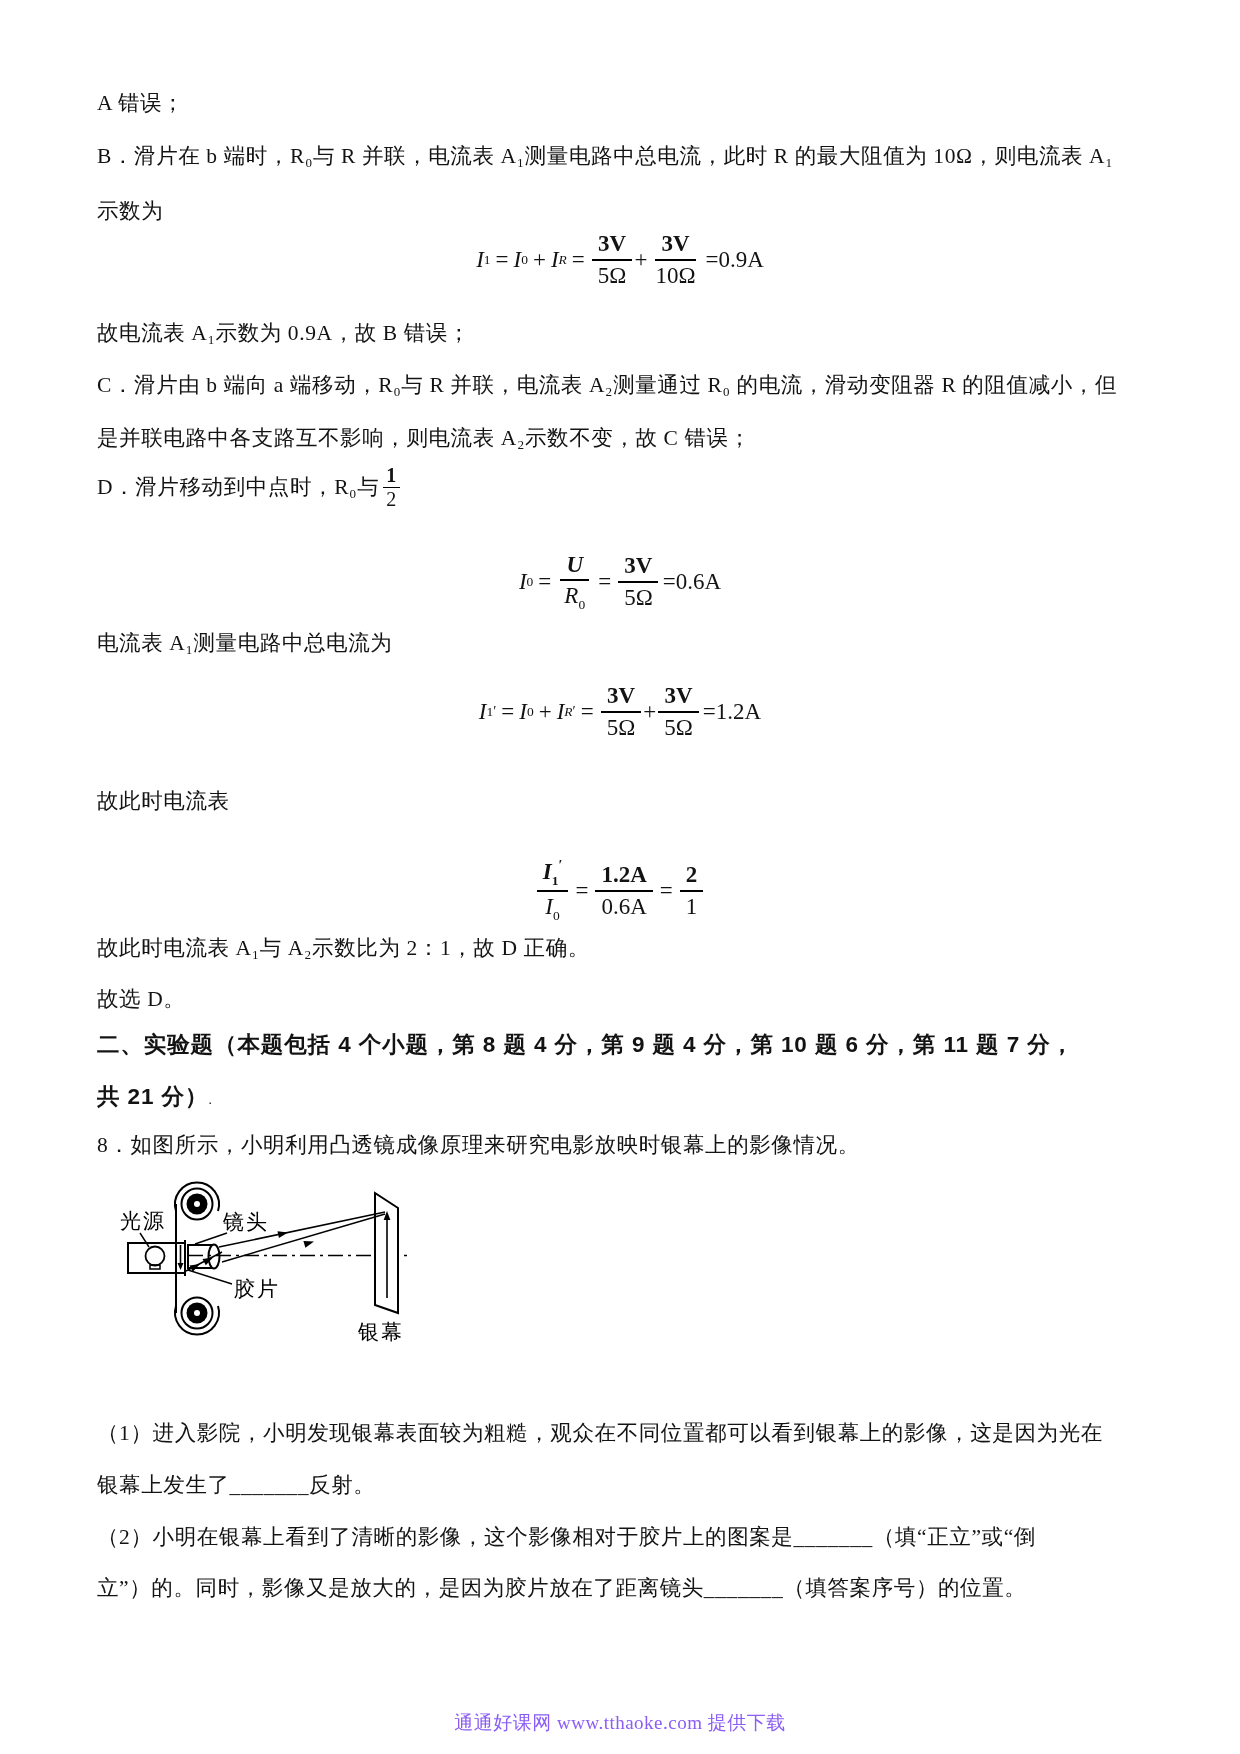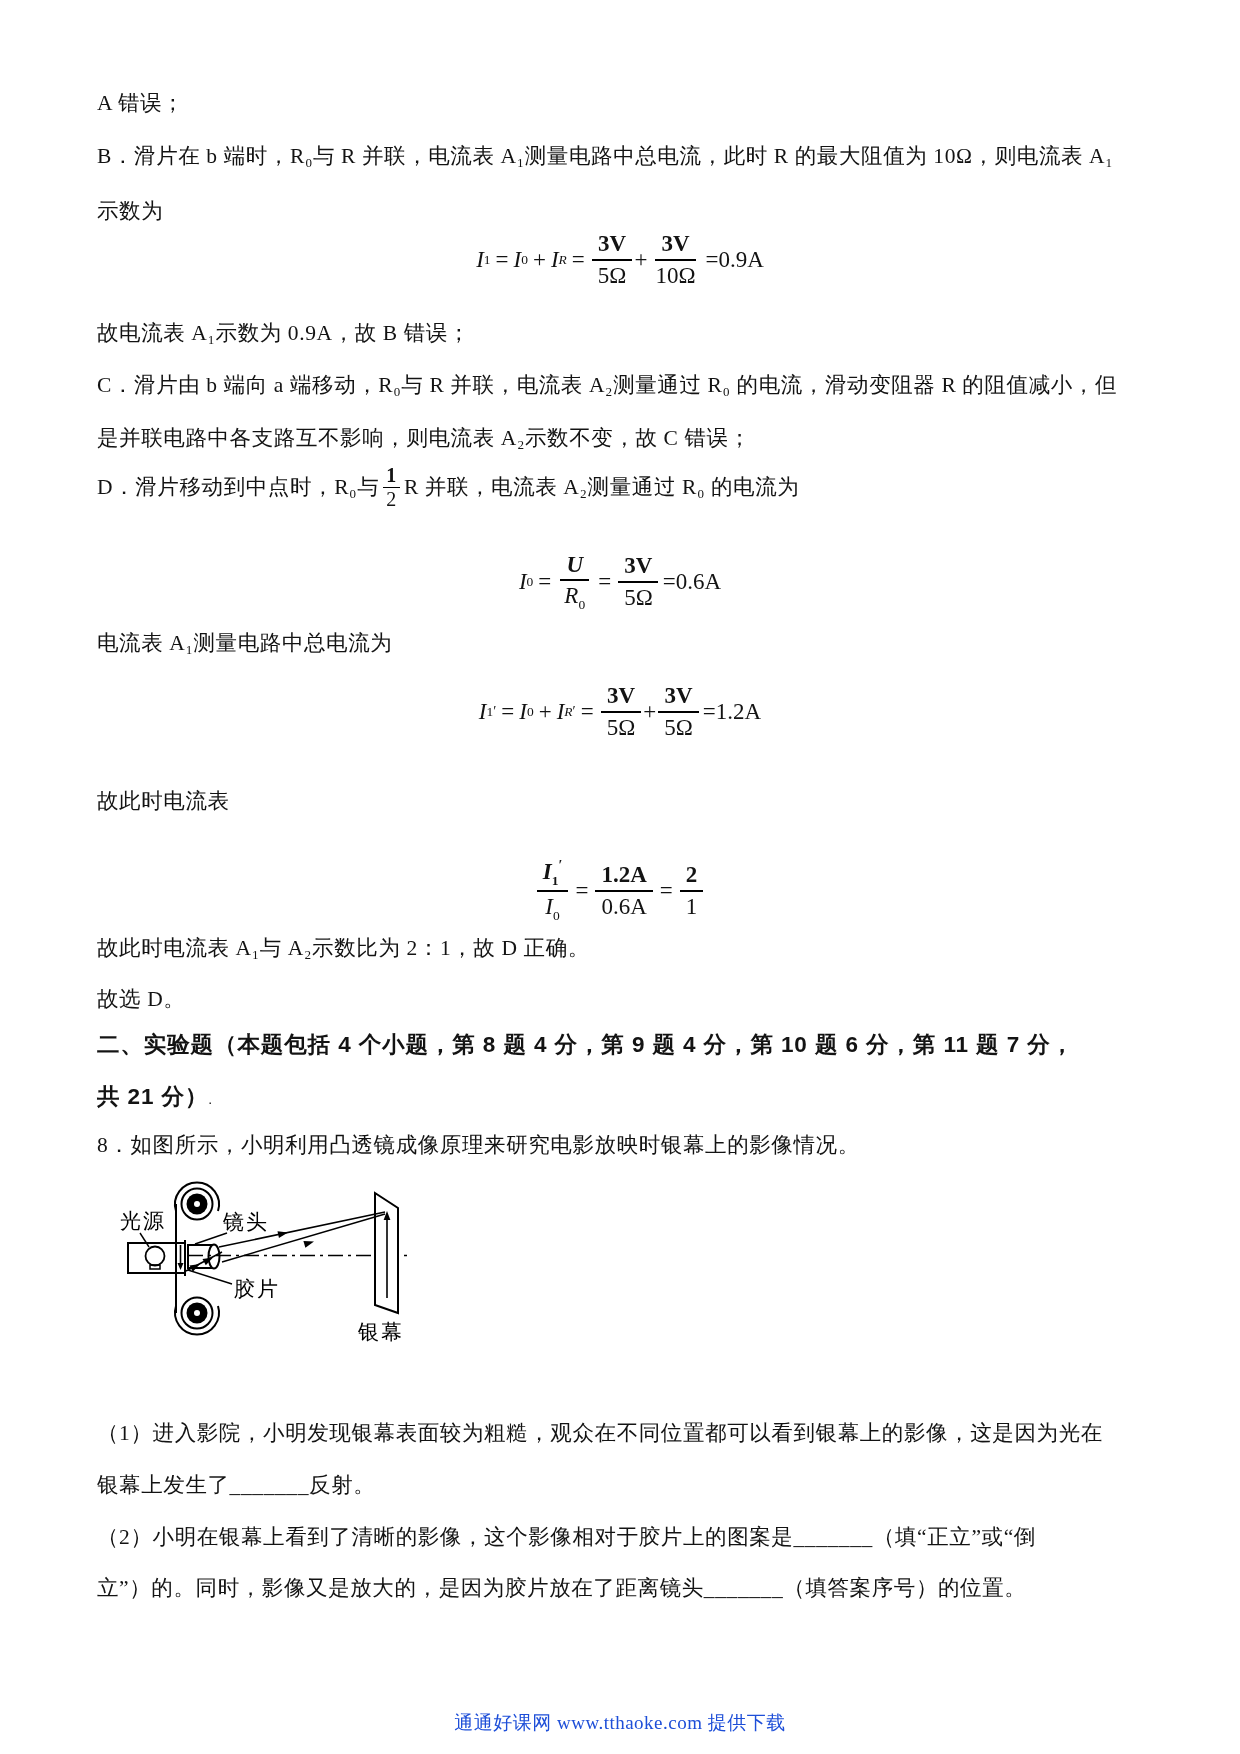--- a/index.html
+++ b/index.html
@@ -32,21 +32,21 @@
   .frac { display:inline-flex; flex-direction:column; align-items:center; line-height:1.12; margin:0 2px; }
   .frac .fn { padding:0 6px 2px; border-bottom:2px solid #000;font-weight:bold; }
   .frac .fd { padding:2px 6px 0; }
   .dline { display:flex; align-items:center; }
   .dline .frac { font-size:20px; line-height:1.02; margin:0 4px; }
   .dline .frac .fn { padding:0 3px 1px; border-bottom:1.8px solid #000; }
   .dline .frac .fd { padding:1px 3px 0; }
   .figure-wrap { position:absolute; left:96px; top:1181px; width:340px; height:172px; }
   .footer {
     position:absolute; left:0; top:1710px; width:1240px; text-align:center;
-    font-size:19px; color:#1d4ed8; letter-spacing:0.5px;
+    font-size:19px; color:#8b5cf6; letter-spacing:0.5px;
   }
   svg .lbl { font-size:21px; letter-spacing:2px; fill:#000; font-family:inherit; }
 </style>
 </head>
 <body>
 
 <div class="line" style="top:88px">A 错误；</div>
 <div class="line" style="top:141px">B．滑片在 b 端时，R₀与 R 并联，电流表 A₁测量电路中总电流，此时 R 的最大阻值为 10Ω，则电流表 A₁</div>
 <div class="line" style="top:196px">示数为</div>
 
@@ -75,21 +75,20 @@
 <div class="line" style="top:318px">故电流表 A₁示数为 0.9A，故 B 错误；</div>
 <div class="line" style="top:370px">C．滑片由 b 端向 a 端移动，R₀与 R 并联，电流表 A₂测量通过 R₀ 的电流，滑动变阻器 R 的阻值减小，但</div>
 <div class="line" style="top:423px">是并联电路中各支路互不影响，则电流表 A₂示数不变，故 C 错误；</div>
 
 <div class="line dline" style="top:452px;height:70px">
   <span>D．滑片移动到中点时，R₀与</span>
   <span class="frac">
     <span class="fn">1</span>
     <span class="fd">2</span>
   </span>
-  <span>R 并联，电流表 A₂测量通过 R₀ 的电流为</span>
 </div>
 
 <div class="formula" style="top:542px;height:80px">
   <span class="var">I</span>
     <span class="sb">0</span>
   <span class="op">=</span>
   <span class="frac">
     <span class="fn var">U</span>
     <span class="fd"><span class="var">R</span><span class="sb">0</span></span>
   </span>

